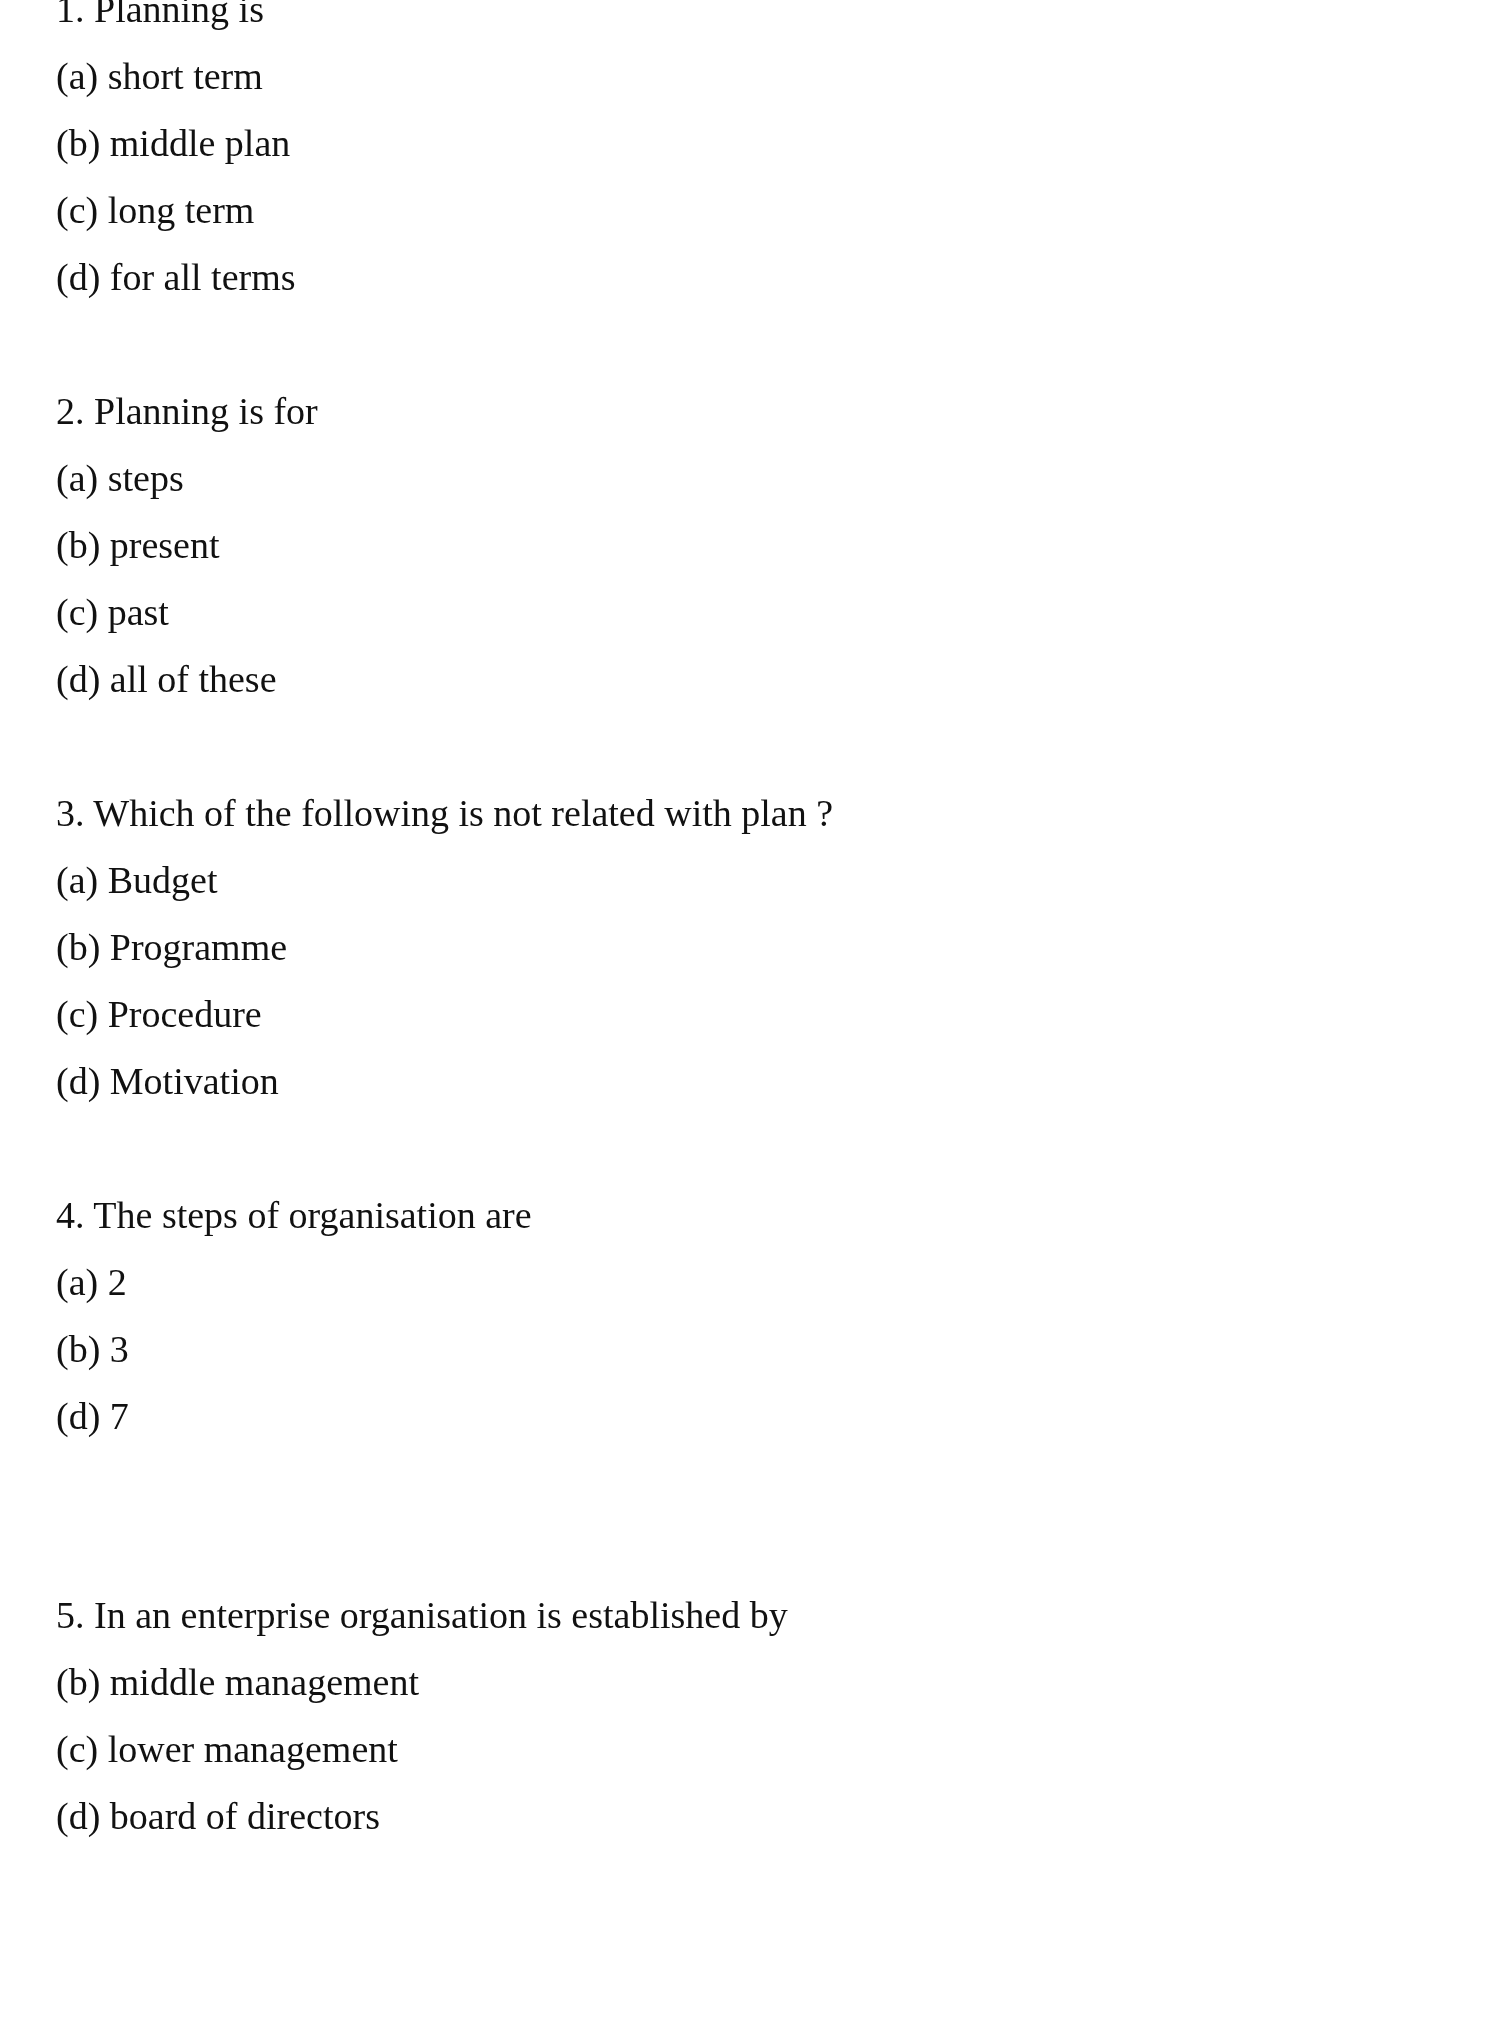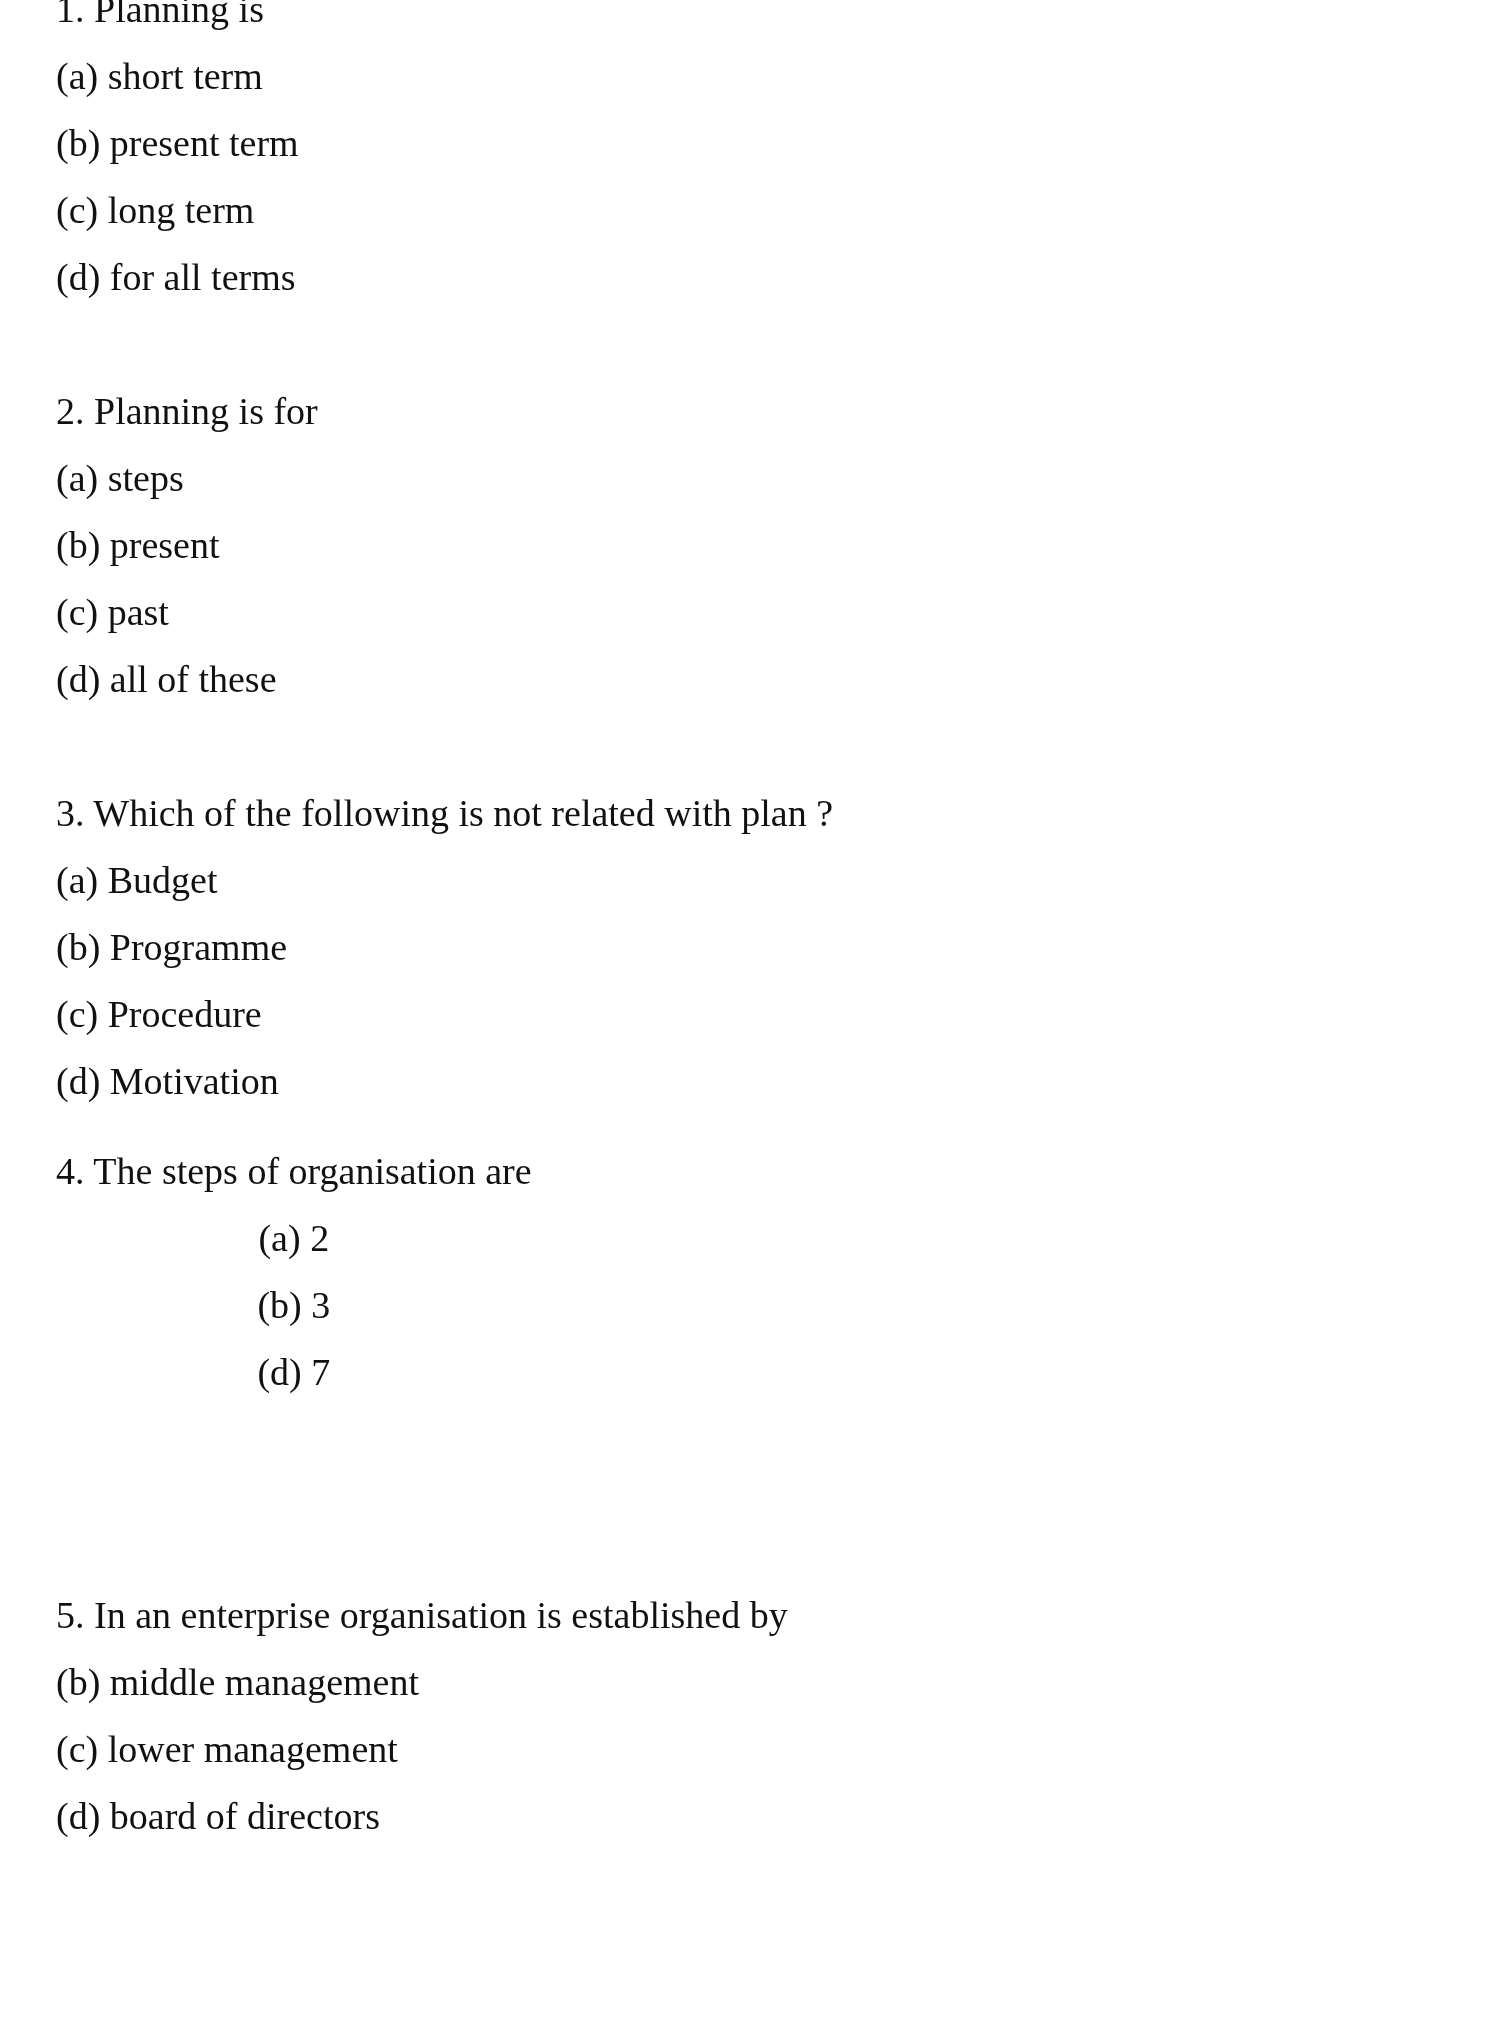--- a/index.html
+++ b/index.html
@@ -33,32 +33,32 @@
       display: block;
       font-size: 38px;
       line-height: 67px;
       height: 67px;
       white-space: nowrap;
       letter-spacing: 0px;
     }
     .q1 { top: -24px; }
     .q2 { top: 378px; }
     .q3 { top: 780px; }
-    .q4 { top: 1138px; text-align: center; }
+    .q4 { top: 1182px; }
     .q5 { top: 1582px; }
   </style>
 </head>
 <body>
 
 <div class="page">
 
   <div class="question q1">
     <span class="line">1. Planning is</span>
     <span class="line">(a) short term</span>
-    <span class="line">(b) present term</span>
+    <span class="line">(b) middle plan</span>
     <span class="line">(c) long term</span>
     <span class="line">(d) for all terms</span>
   </div>
 
   <div class="question q2">
     <span class="line">2. Planning is for</span>
     <span class="line">(a) steps</span>
     <span class="line">(b) present</span>
     <span class="line">(c) past</span>
     <span class="line">(d) all of these</span>

